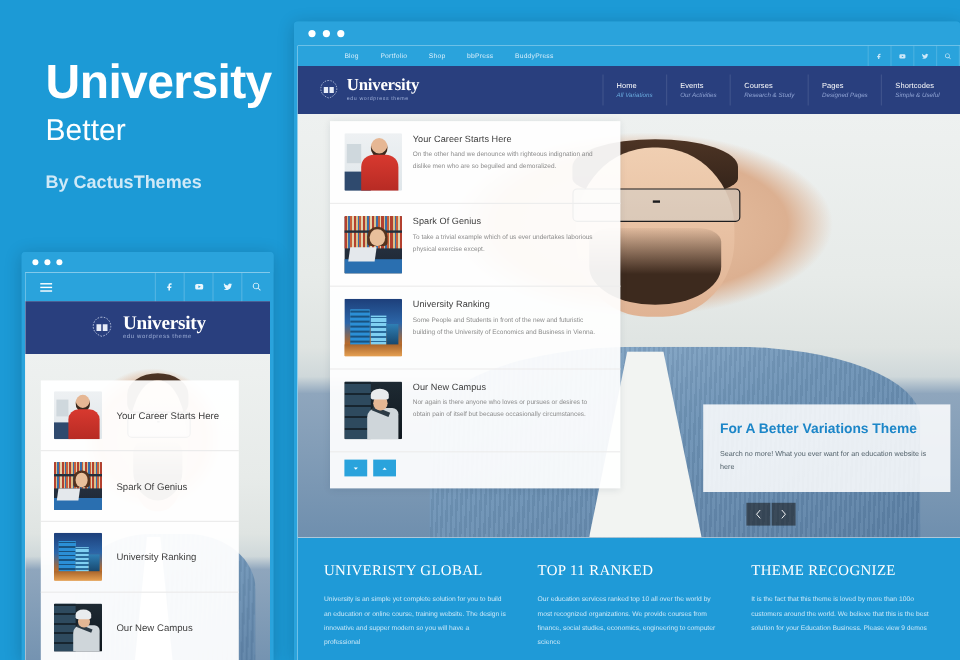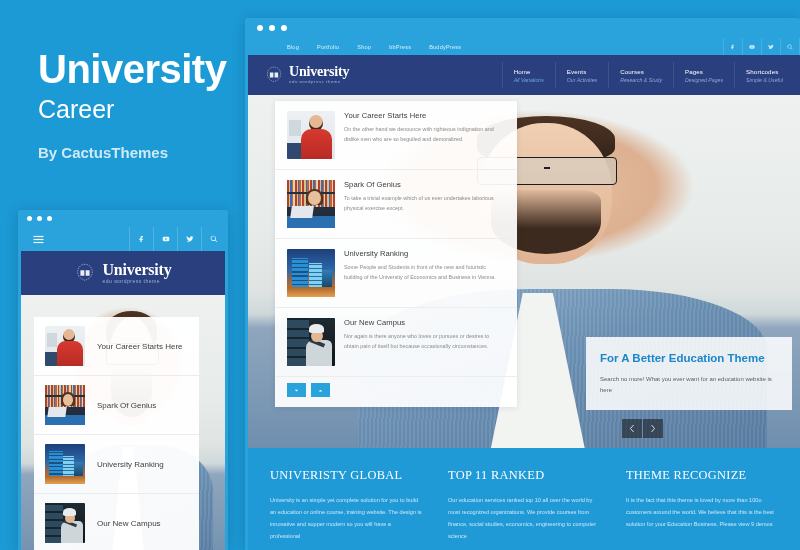--- a/index.html
+++ b/index.html
@@ -194,21 +194,21 @@
   .t4p{position:absolute;left:50%;top:24%;width:24%;height:26%;border-radius:50%;background:#e4b794;}
   .t4helm{position:absolute;left:46%;top:12%;width:32%;height:20%;border-radius:50% 50% 18% 18%;background:#e9ecee;}
   .t4body{position:absolute;left:40%;top:46%;width:54%;height:54%;border-radius:30% 20% 0 0;background:#cfd6da;}
   .t4strap{position:absolute;left:48%;top:48%;width:32%;height:8%;background:#2c3a44;transform:rotate(22deg);}
 </style>
 </head>
 <body>
 
 <div class="promo">
   <div class="promo-title">University</div>
-  <div class="promo-sub">Career</div>
+  <div class="promo-sub">Better</div>
   <div class="promo-by">By CactusThemes</div>
 </div>
 
 <div class="win" id="desktop-window">
   <div class="win-bar">
     <span class="dot"></span>
     <span class="dot"></span>
     <span class="dot"></span>
   </div>
 
@@ -362,21 +362,21 @@
           </span>
           <span class="hl-btn">
             <svg viewBox="0 0 24 24">
                 <path d="M6 15l6-6 6 6z"></path>
               </svg>
           </span>
         </div>
       </div>
 
       <div class="hero-caption">
-        <div class="hc-title">For A Better Education Theme</div>
+        <div class="hc-title">For A Better Variations Theme</div>
         <div class="hc-desc">Search no more! What you ever want for an education website is here</div>
       </div>
 
       <div class="hero-arrows">
         <span class="ha">
           <svg viewBox="0 0 12 18">
               <polyline points="9,2 3,9 9,16"></polyline>
             </svg>
         </span>
         <span class="ha">

